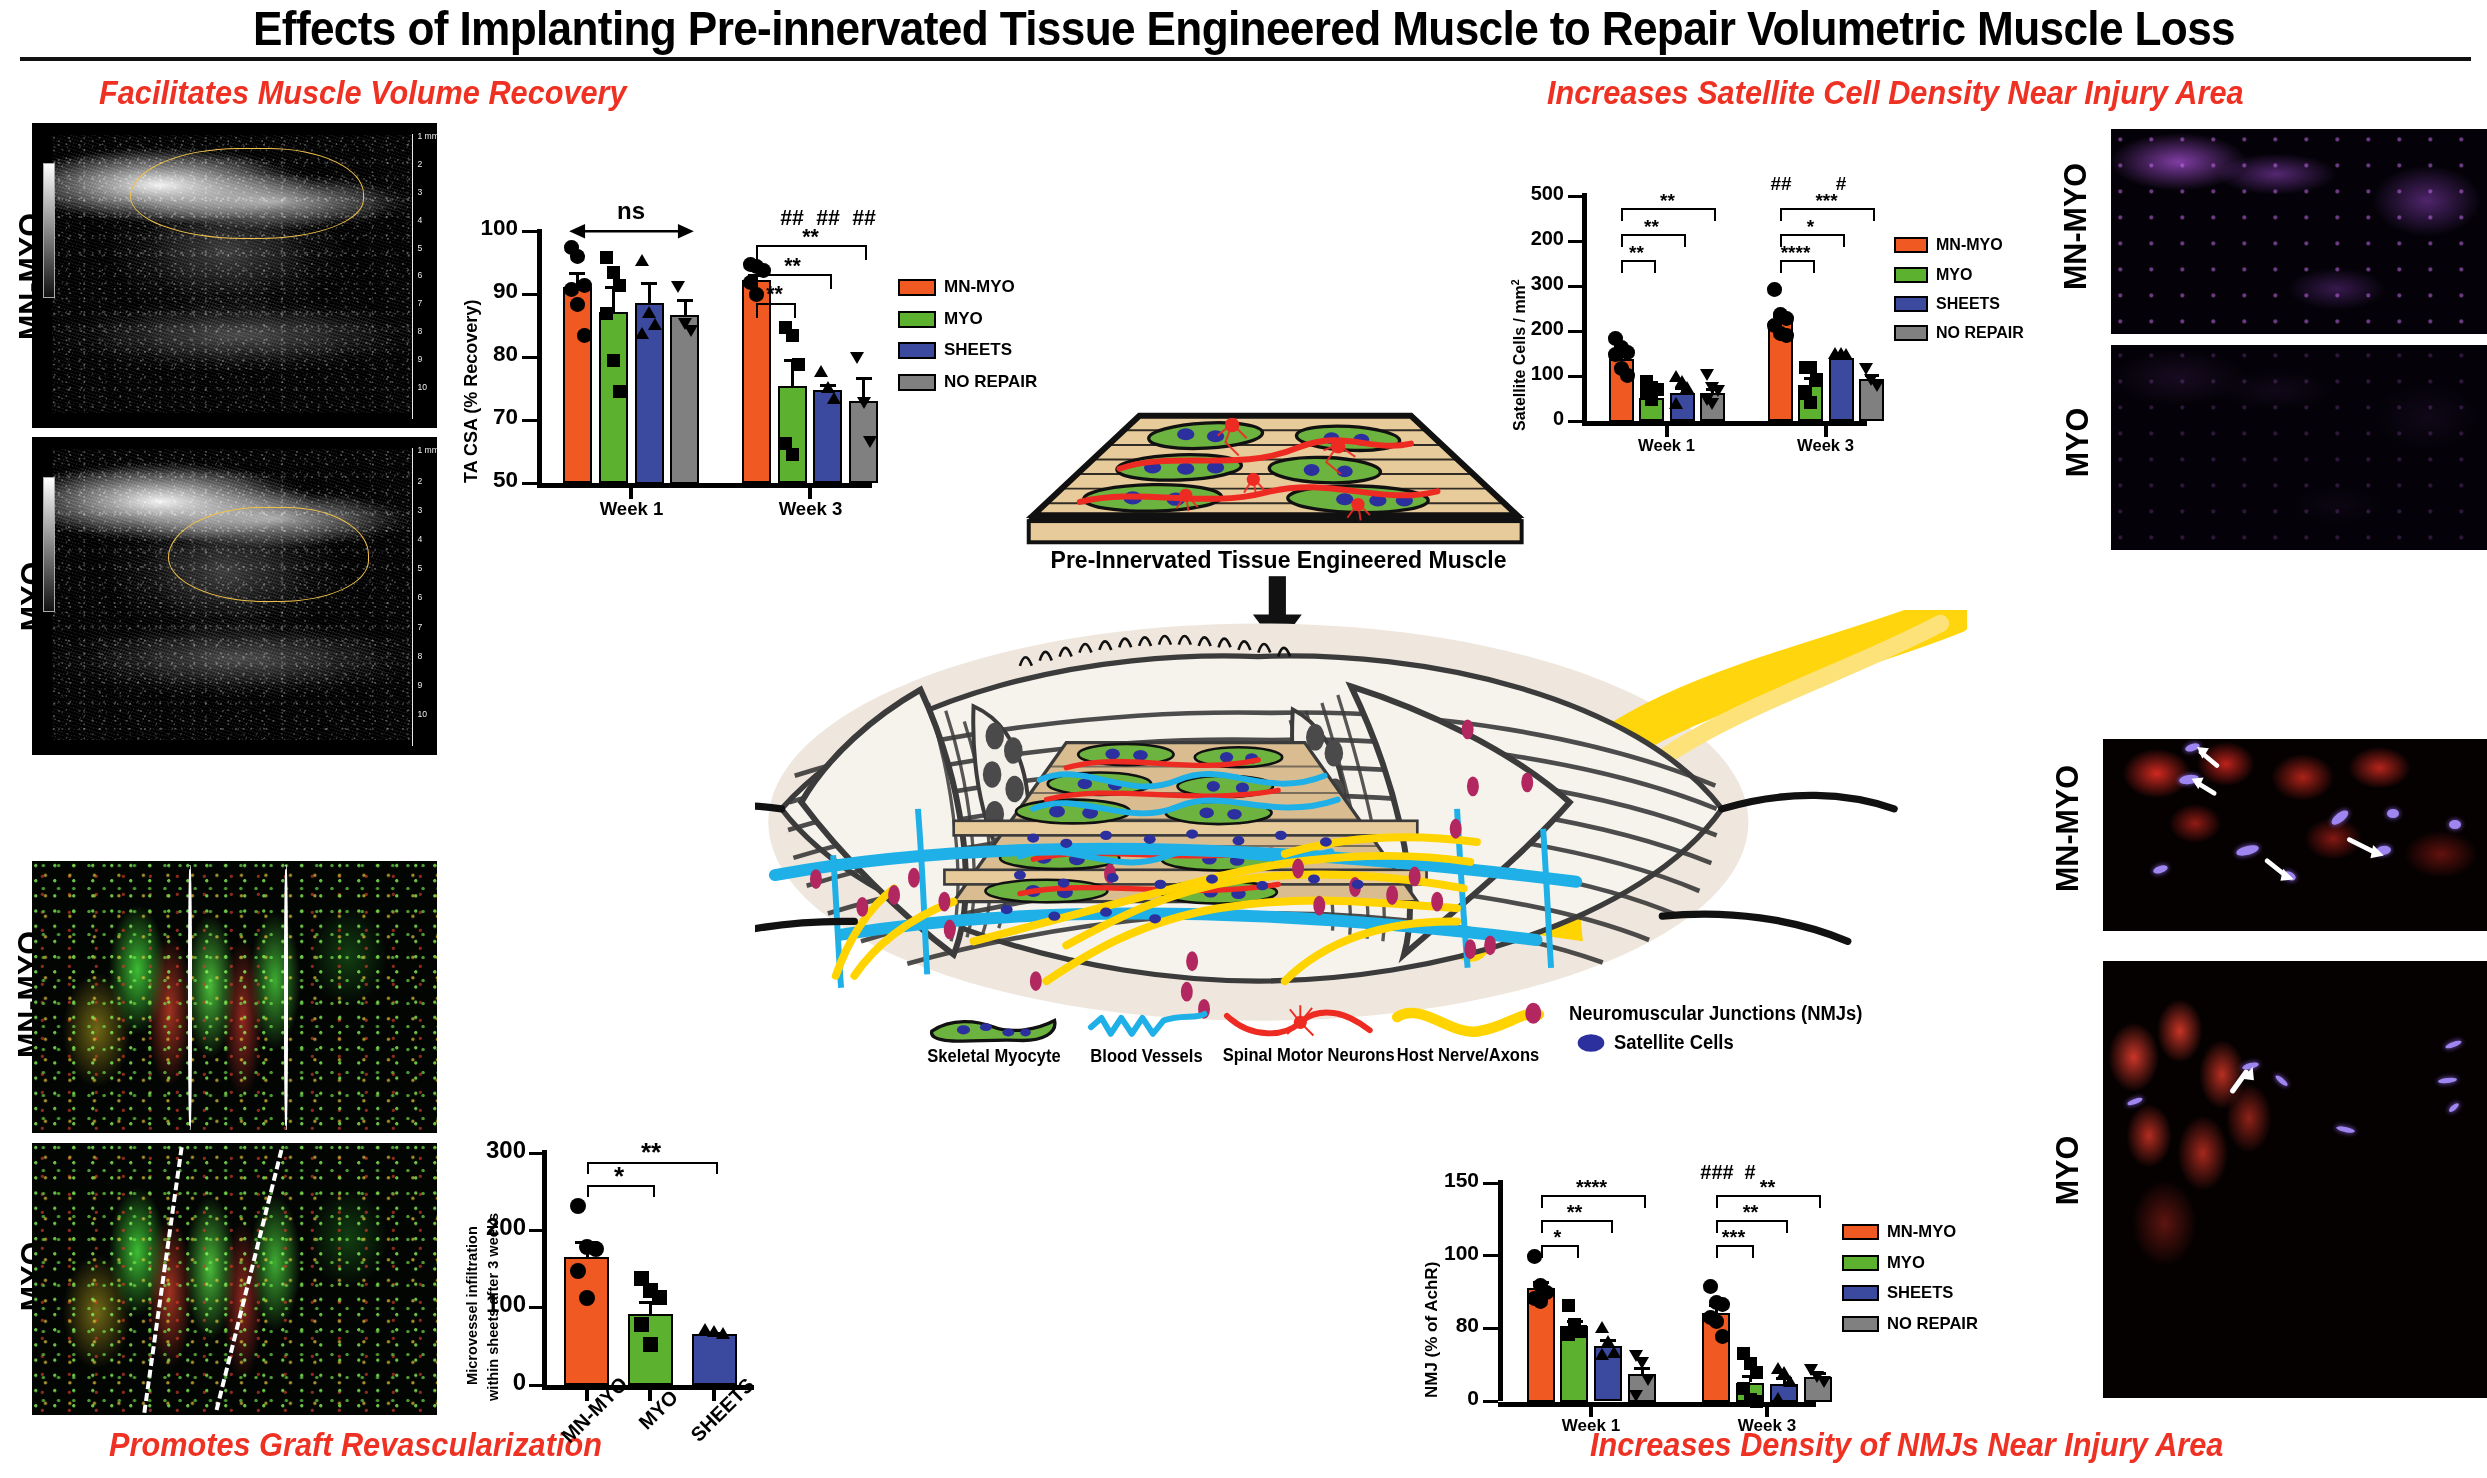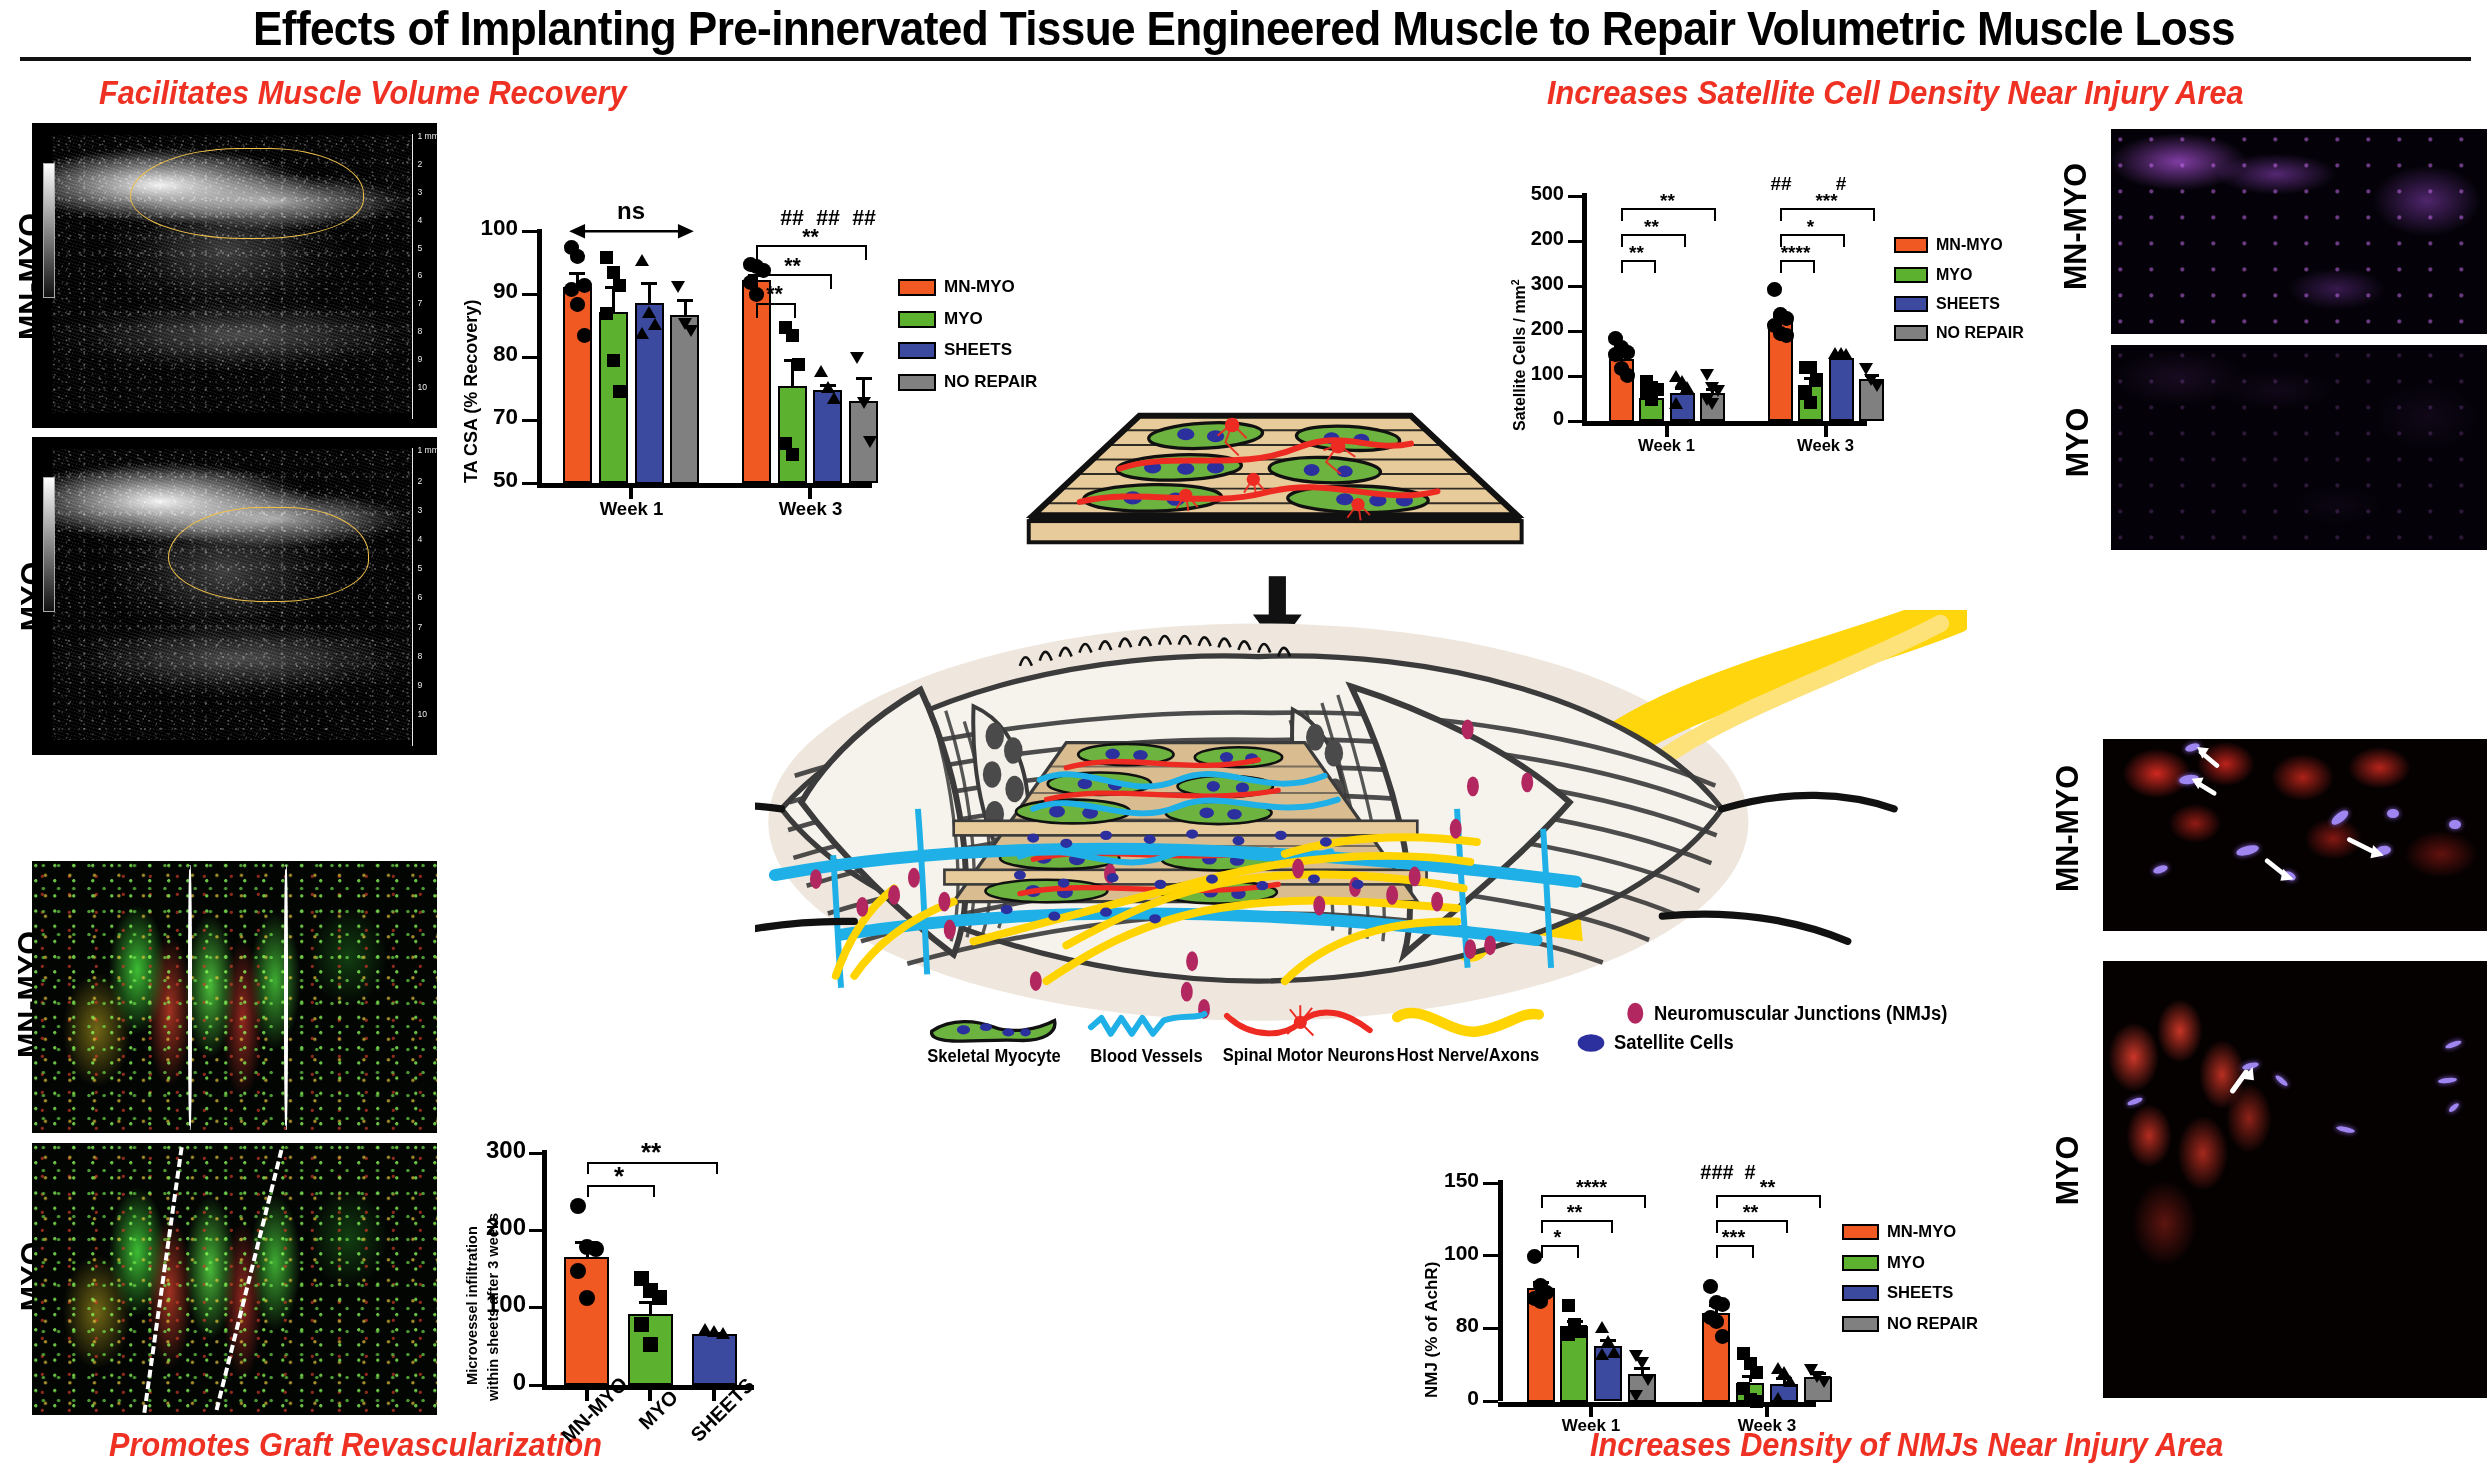--- a/index.html
+++ b/index.html
@@ -702,20 +702,22 @@
       <path d="M560,142 L544,164 M560,142 L578,160 M560,142 L564,168"></path>
     </g>
     <g fill="#ee2b23">
       <circle cx="370" cy="24" r="11"></circle>
         <circle cx="530" cy="56" r="11"></circle>
       <circle cx="402" cy="106" r="10"></circle>
         <circle cx="300" cy="130" r="10"></circle>
         <circle cx="560" cy="144" r="10"></circle>
     </g>
   </svg>
+  <div class="abs" style="left:0;top:138px;width:583px;text-align:center;font-weight:bold;font-size:23px;
+       font-family:'Liberation Sans Narrow','Liberation Sans',sans-serif;">Pre-Innervated Tissue Engineered Muscle</div>
   <svg class="abs" style="left:258px;top:167px;" width="66" height="73" viewBox="0 0 100 110">
     <rect x="36" y="0" width="26" height="66" fill="#111"></rect>
     <polygon points="12,58 86,58 49,108" fill="#111"></polygon>
   </svg>
 </div>
 
 <div class="abs" style="left:755px;top:610px;width:1212px;height:411px;">
   <svg width="1212" height="411" viewBox="0 0 1830 620">
     <ellipse cx="760" cy="320" rx="740" ry="300" fill="#efe7dd"></ellipse>
 
@@ -948,21 +950,21 @@
     <div class="leg-cap" style="font-size:18px;margin-top:1.3px;">Spinal Motor Neurons</div>
   </div>
 
   <div class="leg-item" style="left:729px;top:17px;width:166px;">
     <svg width="156" height="38" viewBox="0 0 236 58">
       <path d="M10,20 C46,-4 92,48 132,42 C176,36 200,10 226,16" stroke="#ffd400" stroke-width="16" fill="none" stroke-linecap="round"></path>
     </svg>
     <div class="leg-cap" style="font-size:18px;margin-top:1.3px;">Host Nerve/Axons</div>
   </div>
 
-  <div class="abs" style="left:970px;top:14.6px;display:flex;align-items:center;gap:9px;text-align:center;">
+  <div class="abs" style="left:868px;top:14.6px;display:flex;align-items:center;gap:26px;text-align:center;">
     <svg width="18.6" height="22.5" viewBox="0 0 28 34">
         <ellipse cx="14" cy="17" rx="12" ry="16" fill="#b2275f"></ellipse>
       </svg>
     <div class="leg-cap" style="font-size:20px;transform-origin:left center;">Neuromuscular Junctions (NMJs)</div>
   </div>
 
   <div class="abs" style="left:921px;top:44px;display:flex;align-items:center;gap:9.3px;">
     <svg width="28" height="20" viewBox="0 0 42 30">
         <ellipse cx="21" cy="15" rx="20" ry="13" fill="#2c2f9e"></ellipse>
       </svg>

